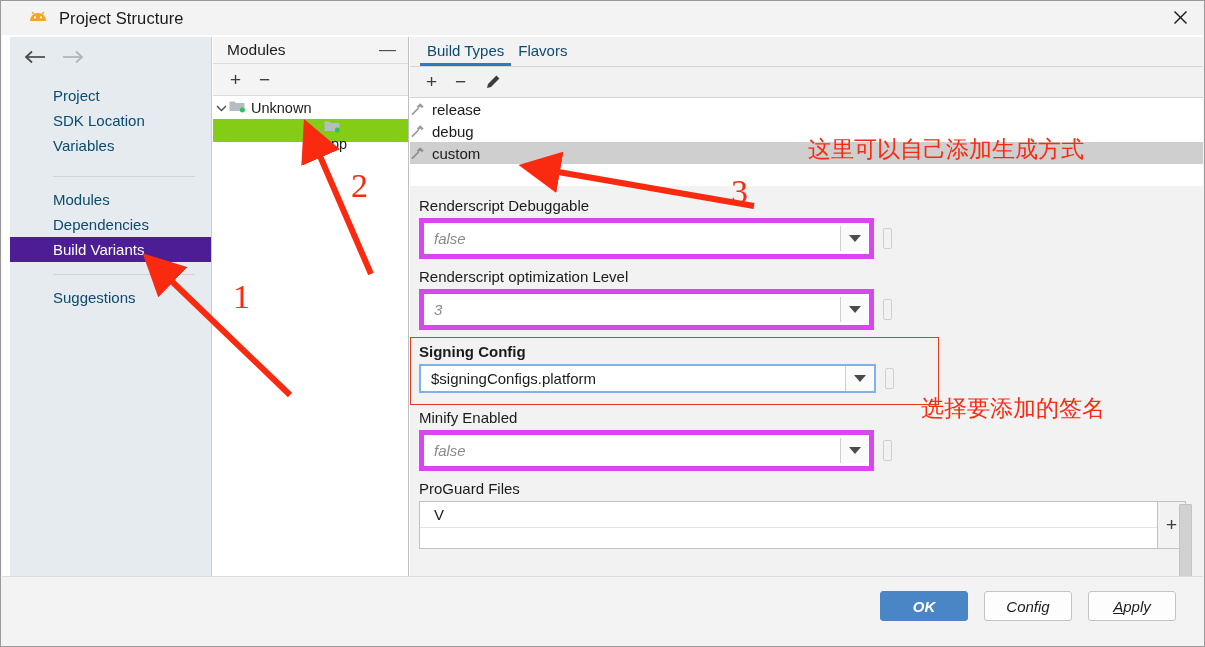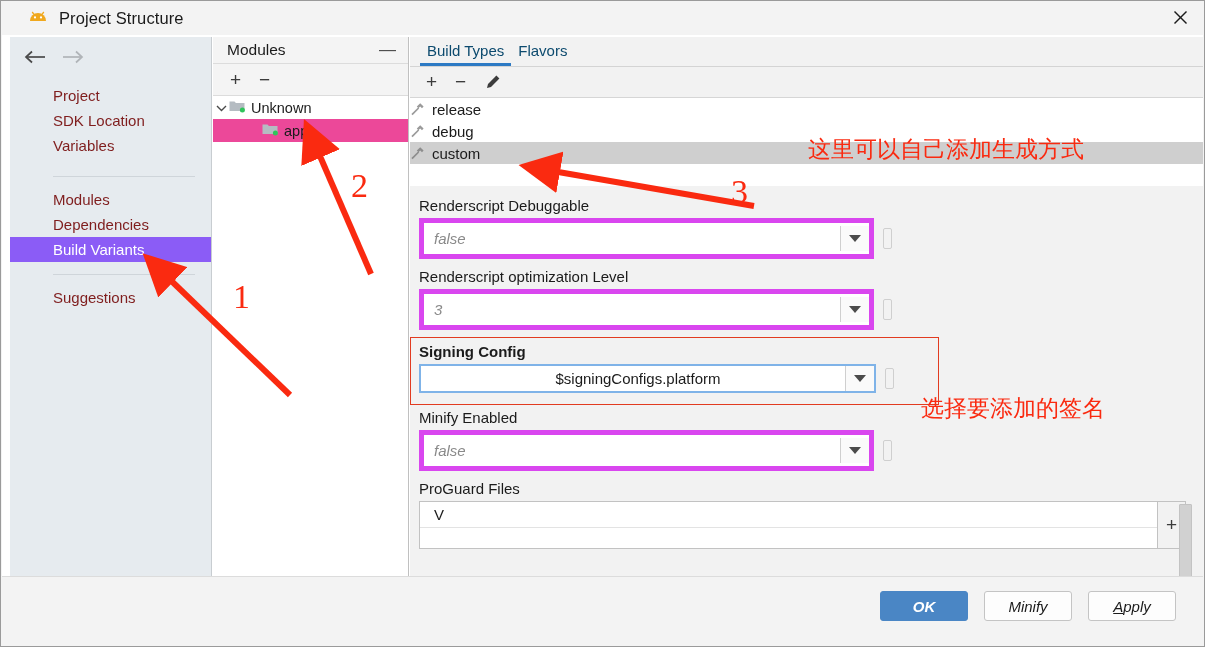--- a/index.html
+++ b/index.html
@@ -41,24 +41,24 @@
   
   .leftnav{
     position:absolute;left:8px;top:2px;width:202px;bottom:1px;
     background:#e6ebef;
     border-right:1px solid #c8cdd1;
     box-sizing:border-box;
   }
   .navarrows{height:40px;display:flex;align-items:center;padding-left:14px;gap:14px;}
   .navarrows svg{display:block;}
   .nav-item{
-    height:25px;line-height:25px;padding-left:43px;font-size:15px;color:#7f1d1d;
+    height:25px;line-height:25px;padding-left:43px;font-size:15px;color:#0c4a6e;
     cursor:default;white-space:nowrap;
   }
-  .nav-item.sel{background:#8b5cf6;color:#ffffff;}
+  .nav-item.sel{background:#4c1d95;color:#ffffff;}
   .nav-gap{height:18px;}
   .nav-sep{height:1px;background:#cfd5da;margin:0 16px 0 43px;}
 
   
   .modules{
     position:absolute;left:211px;top:2px;width:196px;bottom:1px;
     background:#ffffff;box-sizing:border-box;
     border-right:1px solid #c0c0c0;
   }
   .mod-head{
@@ -69,21 +69,21 @@
   .mod-head-min{font-size:17px;color:#4a4a4a;line-height:10px;}
   .mod-tools{
     height:31px;display:flex;align-items:center;gap:18px;padding-left:17px;
     background:#f4f4f4;border-bottom:1px solid #dcdcdc;
   }
   .mod-tools .tool{font-size:19px;color:#3c3c3c;line-height:19px;cursor:default;}
   .tree-row{
     height:23px;display:flex;align-items:center;font-size:14.5px;color:#1b1b1b;
     cursor:default;
   }
-  .tree-row.sel{background:#ec4899;}
+  .tree-row.sel{background:#84cc16;flex-direction:column;}
   .tw{width:16px;display:flex;justify-content:center;align-items:center;}
   .tw svg{display:block;}
   .folder{margin-right:5px;display:block;}
 
   
   .right{
     position:absolute;left:408px;top:2px;right:0;bottom:1px;
     background:#f2f2f2;box-sizing:border-box;
   }
   .tabs{
@@ -119,21 +119,21 @@
   .flabel.bold{font-weight:bold;}
   .frow{display:flex;align-items:center;}
   .combo{
     width:455px;height:41px;background:#ffffff;border:5px solid #d946ef;
     display:flex;align-items:center;box-sizing:border-box;
   }
   .combo .val{
     flex:1;padding-left:10px;font-size:15px;color:#8a8a8a;font-style:italic;
     overflow:hidden;white-space:nowrap;
   }
-  .combo .val.filled{color:#1b1b1b;font-style:normal;text-align:center;}
+  .combo .val.filled{color:#1b1b1b;font-style:normal;}
   .combo .arrowbox{
     width:28px;height:25px;margin-right:0;border-left:1px solid #cfcfcf;
     background:#fafafa;display:flex;align-items:center;justify-content:center;
   }
   .combo.focus{
     border:2px solid #7fb3e8;height:29px;width:457px;
   }
   .caret{width:0;height:0;border-left:6px solid transparent;border-right:6px solid transparent;border-top:7px solid #4b4b4b;}
   .nub{
     width:9px;height:21px;margin-left:9px;border:1px solid #cfcfcf;
@@ -392,21 +392,21 @@
 
           <div class="vscroll-track"></div>
           <div class="vscroll-thumb"></div>
         </div>
       </div>
     </div>
 
     <div class="footer">
       <div class="btns">
         <div class="btn primary">OK</div>
-        <div class="btn normal">Minify</div>
+        <div class="btn normal">Config</div>
         <div class="btn normal">
             <span class="u">A</span>
             <span>pply</span>
           </div>
       </div>
     </div>
 
     <svg class="arrows">
       <defs>
         <marker id="ah" markerWidth="7" markerHeight="7" refX="3.2" refY="3.5" orient="auto">

